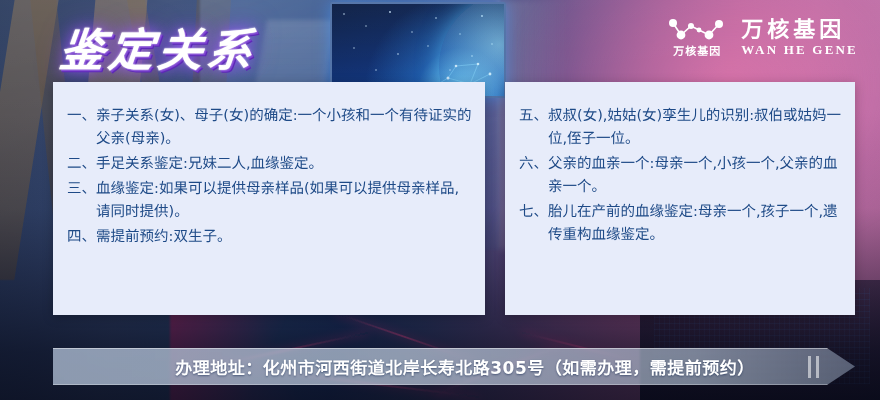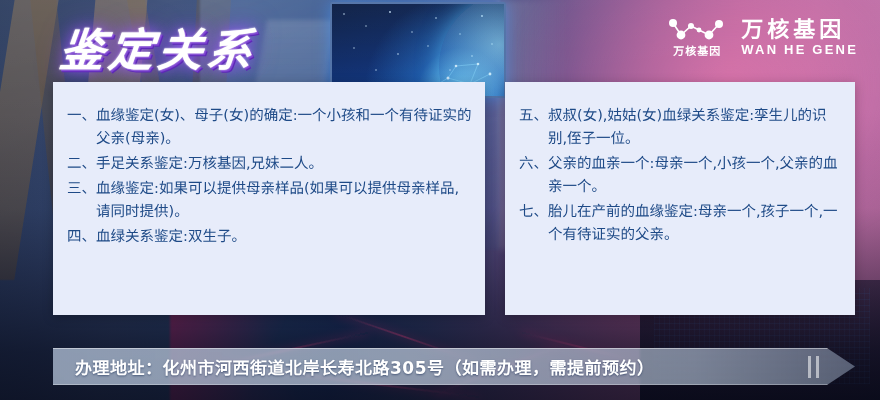--- a/index.html
+++ b/index.html
@@ -211,20 +211,21 @@
     color: #ffffff;
     letter-spacing: 4px;
     line-height: 1.05;
   }
   .brand-en {
     font-size: 13px;
     font-weight: 700;
     color: #ffffff;
     letter-spacing: 2.2px;
     line-height: 1.05;
+    font-family: Liberation Serif, serif;
   }
 
   
   .card {
     position: absolute;
     top: 82px;
     height: 233px;
     background: #e7ecfa;
     box-shadow: 0 2px 10px rgba(0,0,0,.25);
     box-sizing: border-box;
@@ -262,20 +263,21 @@
     height: 37px;
     display: flex;
     align-items: center;
     padding-left: 22px;
     box-sizing: border-box;
     background: linear-gradient(90deg, rgba(188,204,226,.72) 0%, rgba(206,220,238,.66) 45%, rgba(196,212,232,.58) 80%, rgba(186,204,228,.42) 100%);
     border-top: 1px solid rgba(255,255,255,.45);
     border-bottom: 1px solid rgba(255,255,255,.30);
     clip-path: polygon(0 0, calc(100% - 28px) 0, 100% 50%, calc(100% - 28px) 100%, 0 100%);
     backdrop-filter: blur(1px);
+    justify-content: center;
   }
   .addrbar-text {
     font-size: 17px;
     font-weight: 700;
     color: #ffffff;
     letter-spacing: .5px;
     white-space: nowrap;
     text-shadow: 0 1px 2px rgba(20,40,80,.55);
     font-family: "DejaVu Sans", "Liberation Sans", sans-serif;
   }
@@ -383,48 +385,48 @@
     </div>
     <div class="brand-words">
       <div class="brand-cn">万核基因</div>
       <div class="brand-en">WAN HE GENE</div>
     </div>
   </div>
 
   <div class="card card-left">
     <div class="item">
       <span class="item-num">一、</span>
-      <span class="item-text">血缘鉴定(女)、母子(女)的确定:一个小孩和一个有待证实的父亲(母亲)。</span>
+      <span class="item-text">亲子关系(女)、母子(女)的确定:一个小孩和一个有待证实的父亲(母亲)。</span>
     </div>
     <div class="item">
       <span class="item-num">二、</span>
-      <span class="item-text">手足关系鉴定:万核基因,兄妹二人。</span>
+      <span class="item-text">手足关系鉴定:兄妹二人,血缘鉴定。</span>
     </div>
     <div class="item">
       <span class="item-num">三、</span>
       <span class="item-text">血缘鉴定:如果可以提供母亲样品(如果可以提供母亲样品,请同时提供)。</span>
     </div>
     <div class="item">
       <span class="item-num">四、</span>
-      <span class="item-text">血绿关系鉴定:双生子。</span>
+      <span class="item-text">需提前预约:双生子。</span>
     </div>
   </div>
 
   <div class="card card-right">
     <div class="item">
       <span class="item-num">五、</span>
-      <span class="item-text">叔叔(女),姑姑(女)血绿关系鉴定:孪生儿的识别,侄子一位。</span>
+      <span class="item-text">叔叔(女),姑姑(女)孪生儿的识别:叔伯或姑妈一位,侄子一位。</span>
     </div>
     <div class="item">
       <span class="item-num">六、</span>
       <span class="item-text">父亲的血亲一个:母亲一个,小孩一个,父亲的血亲一个。</span>
     </div>
     <div class="item">
       <span class="item-num">七、</span>
-      <span class="item-text">胎儿在产前的血缘鉴定:母亲一个,孩子一个,一个有待证实的父亲。</span>
+      <span class="item-text">胎儿在产前的血缘鉴定:母亲一个,孩子一个,遗传重构血缘鉴定。</span>
     </div>
   </div>
 
   <div class="addrbar">
     <span class="addrbar-text">办理地址：化州市河西街道北岸长寿北路305号（如需办理，需提前预约）</span>
     <span class="addrbar-tick"></span>
     <span class="addrbar-tick t2"></span>
   </div>
 
 </div>

